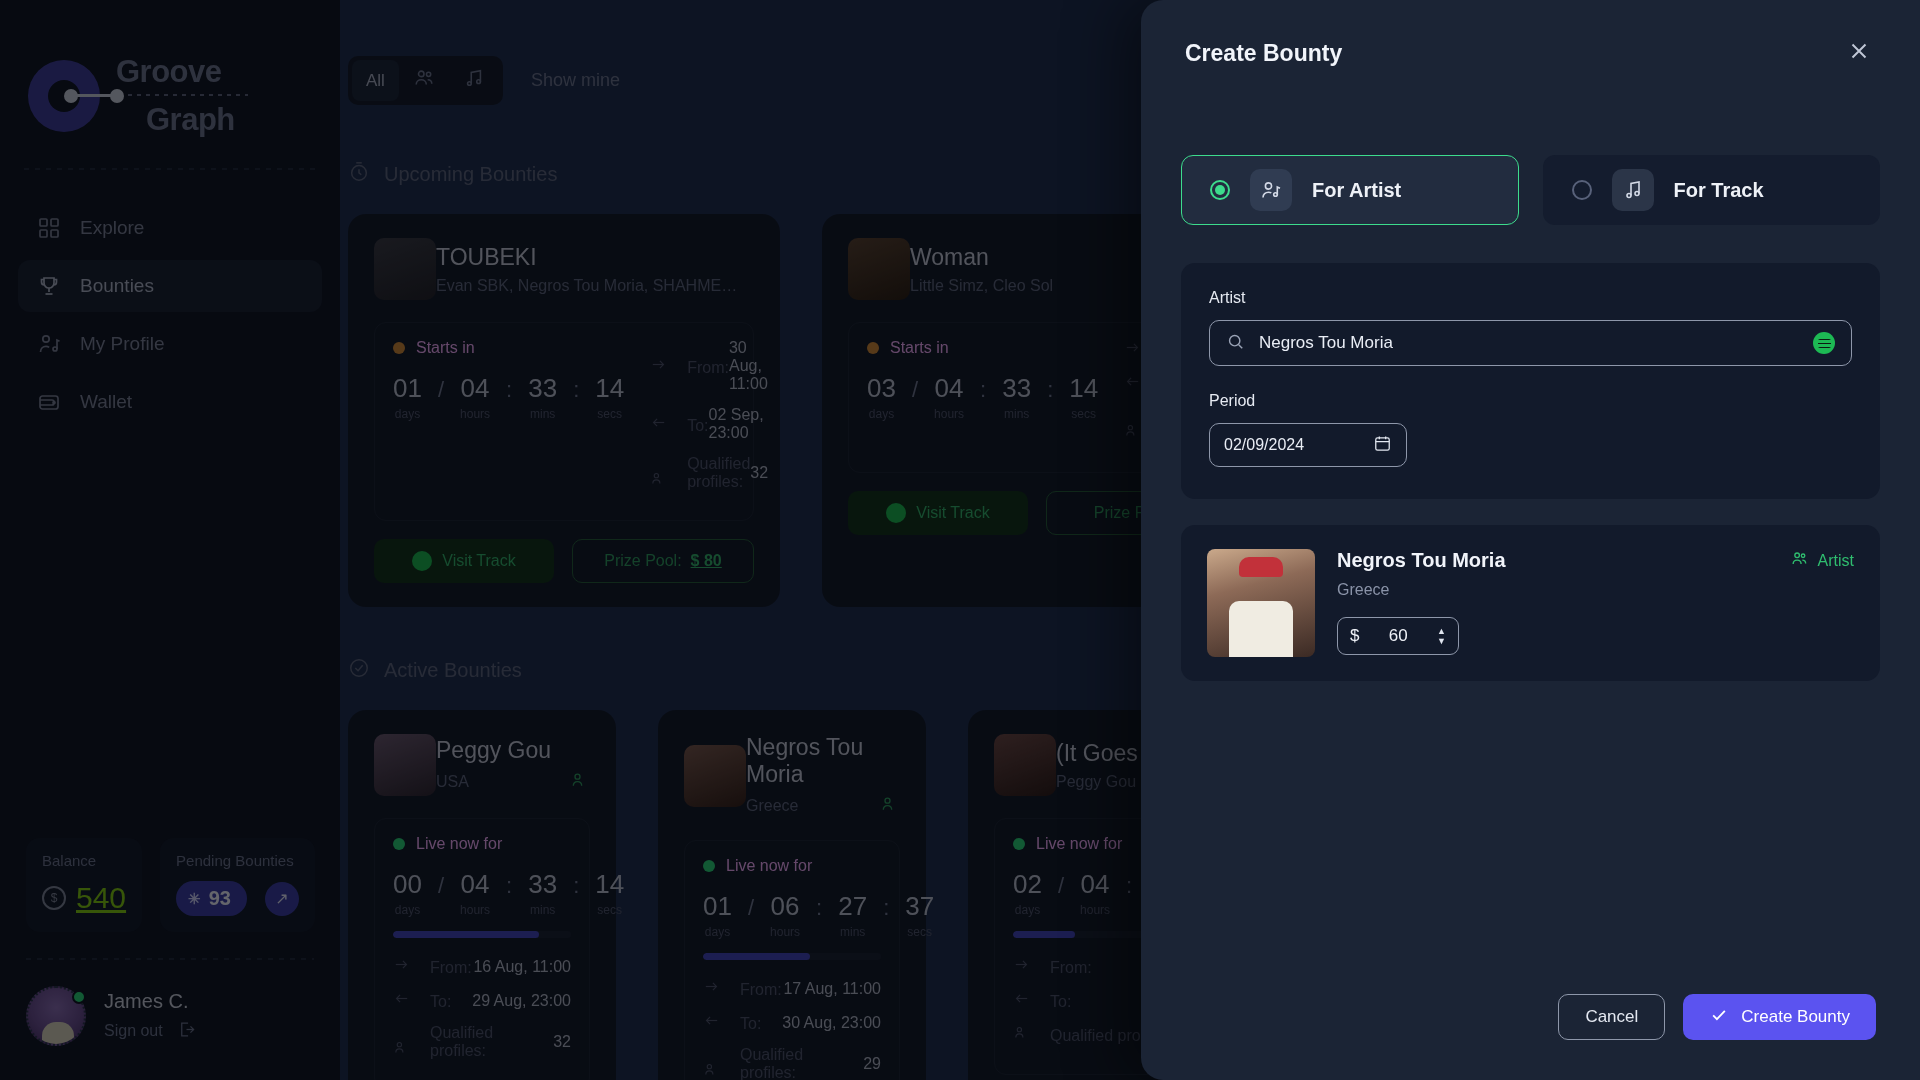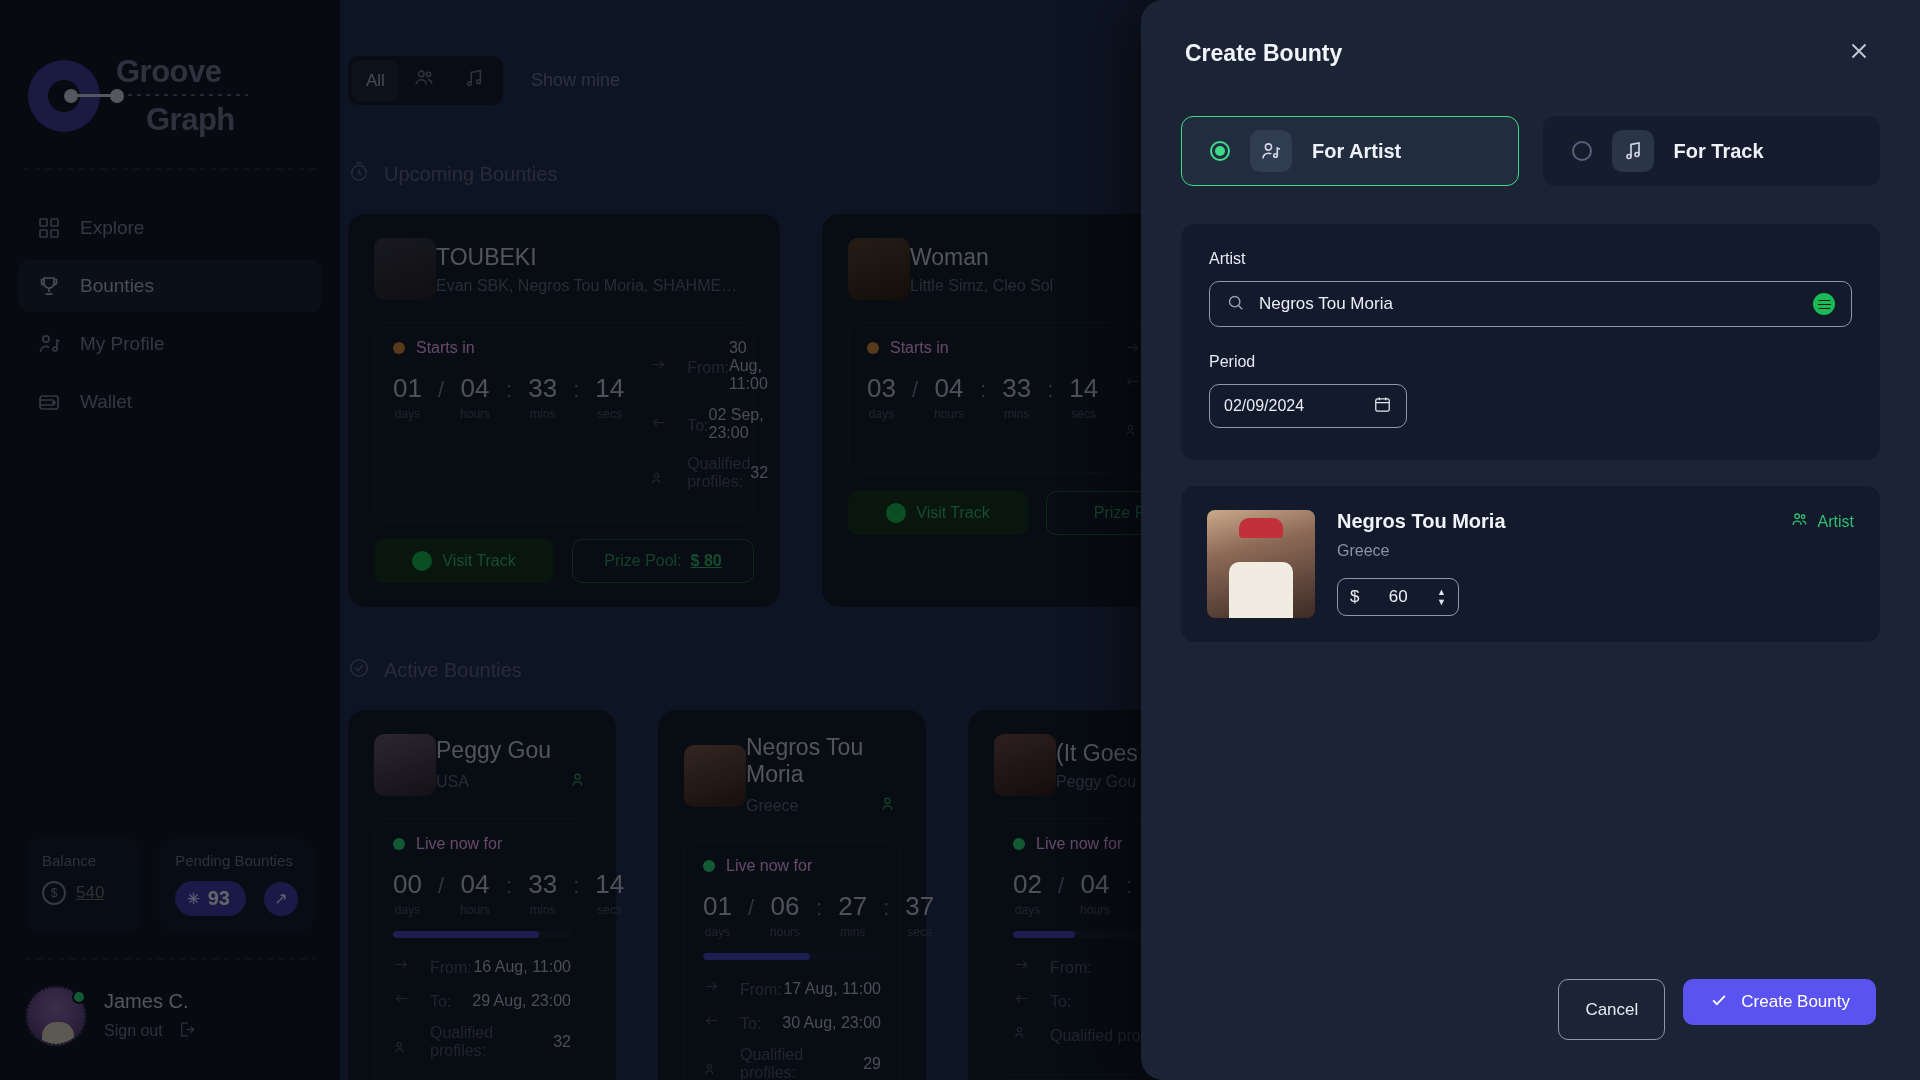--- a/index.html
+++ b/index.html
@@ -72,21 +72,21 @@
   .stat {
     flex: 1; background: #141d30; border-radius: 14px; padding: 14px 16px 16px 16px;
   }
   .stat-label { font-size: 15px; color: #6b7churn; color: #6b7491; margin-bottom: 12px; }
   .stat-row { display: flex; align-items: center; gap: 10px; }
   .coin {
     width: 24px; height: 24px; border-radius: 50%;
     border: 2px solid #7f879e; display: flex; align-items: center;
     justify-content: center; font-size: 12px; color: #7f879e;
   }
-  .stat-val { font-size: 17px; color: #737373; text-decoration: underline; }
+  .stat-val { font-size: 30px; color: #84cc16; text-decoration: underline; }
   .pill {
     display: inline-flex; align-items: center; gap: 8px;
     background: #3b3fa8; border-radius: 20px; padding: 6px 16px 6px 12px;
     color: #eef0ff; font-size: 20px; font-weight: bold;
   }
   .pill-ico { font-size: 15px; color: #cfd2ff; }
   .arrow-btn {
     width: 34px; height: 34px; border-radius: 50%; background: #3b3fa8;
     display: flex; align-items: center; justify-content: center;
     color: #e6e8ff; font-size: 16px; margin-left: 8px;
@@ -174,21 +174,21 @@
     color: #34b46f; font-size: 16px;
   }
   .sp-dot { width: 20px; height: 20px; border-radius: 50%; background: #1db954; }
   .money { color: #34b46f; font-weight: bold; text-decoration: underline; }
 
   
   .panel {
     position: absolute; right: 0; top: 0; width: 779px; height: 1080px;
     background: #1b2435; border-radius: 22px 0 0 22px;
     box-shadow: -18px 0 60px rgba(0,0,0,.45);
-    display: flex; flex-direction: column;
+    display: flex; flex-direction: column; gap: 39px;
   }
   .panel-head {
     display: flex; align-items: center; justify-content: space-between;
     padding: 38px 44px 0 44px;
   }
   .panel-title { font-size: 23px; font-weight: bold; color: #f2f5fb; }
   .close-btn { width: 30px; height: 30px; color: #c0c7d6; cursor: pointer; }
   .close-btn svg { width: 26px; height: 26px; stroke: currentColor; fill: none; stroke-width: 1.8; }
 
   .panel-body { padding: 48px 40px 0 40px; flex: 1; }
@@ -273,21 +273,21 @@
   .res-tag {
     display: flex; align-items: center; gap: 9px; color: #2fbd6f; font-size: 16px;
   }
   .res-tag svg { width: 19px; height: 19px; stroke: currentColor; fill: none; stroke-width: 1.7; }
 
   .panel-foot {
     display: flex; justify-content: flex-end; gap: 18px;
     padding: 0 44px 40px 44px;
   }
   .btn-cancel {
-    height: 61px; padding: 0 26px; border-radius: 10px; border: 1px solid #8e97aa;
+    height: 46px; padding: 0 26px; border-radius: 10px; border: 1px solid #8e97aa;
     background: transparent; color: #e4e8f1; font-size: 17px;
     display: flex; align-items: center; justify-content: center; cursor: pointer;
   }
   .btn-create {
     height: 46px; padding: 0 26px; border-radius: 10px; background: #5b53f0;
     color: #ffffff; font-size: 17px; display: flex; align-items: center; gap: 12px;
     cursor: pointer; border: none;
   }
   .btn-create svg { width: 20px; height: 20px; stroke: #fff; fill: none; stroke-width: 2.2; }
 </style>

